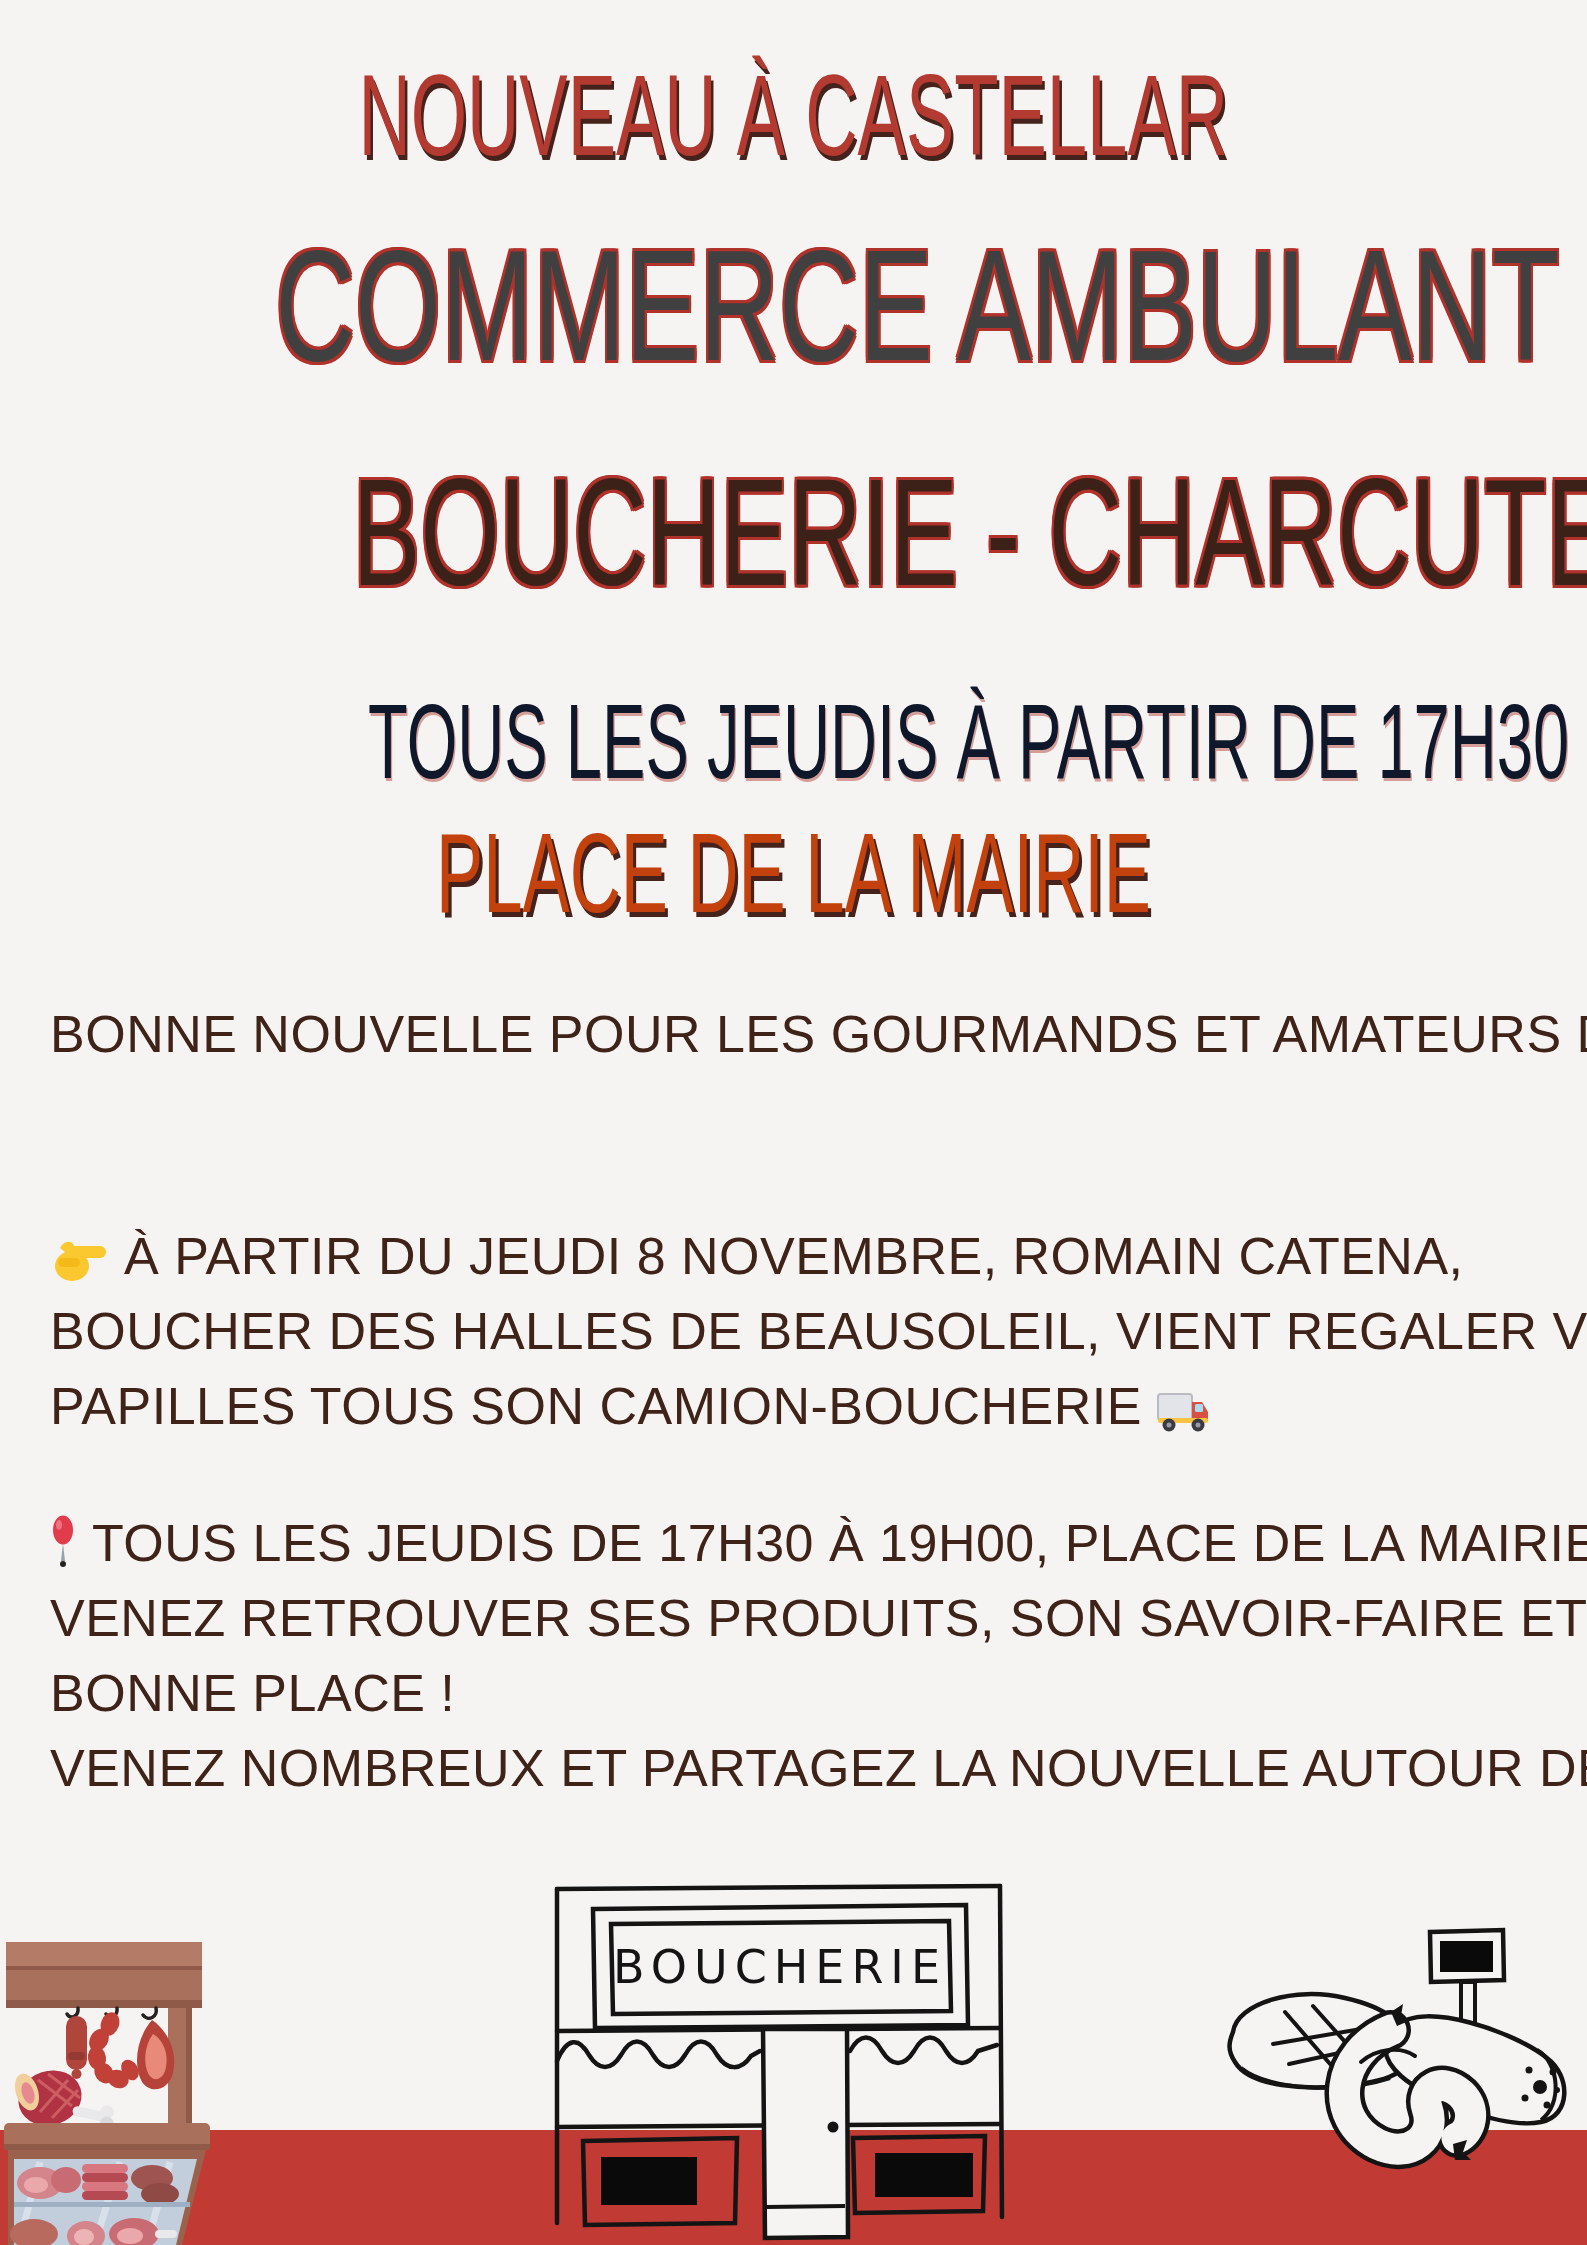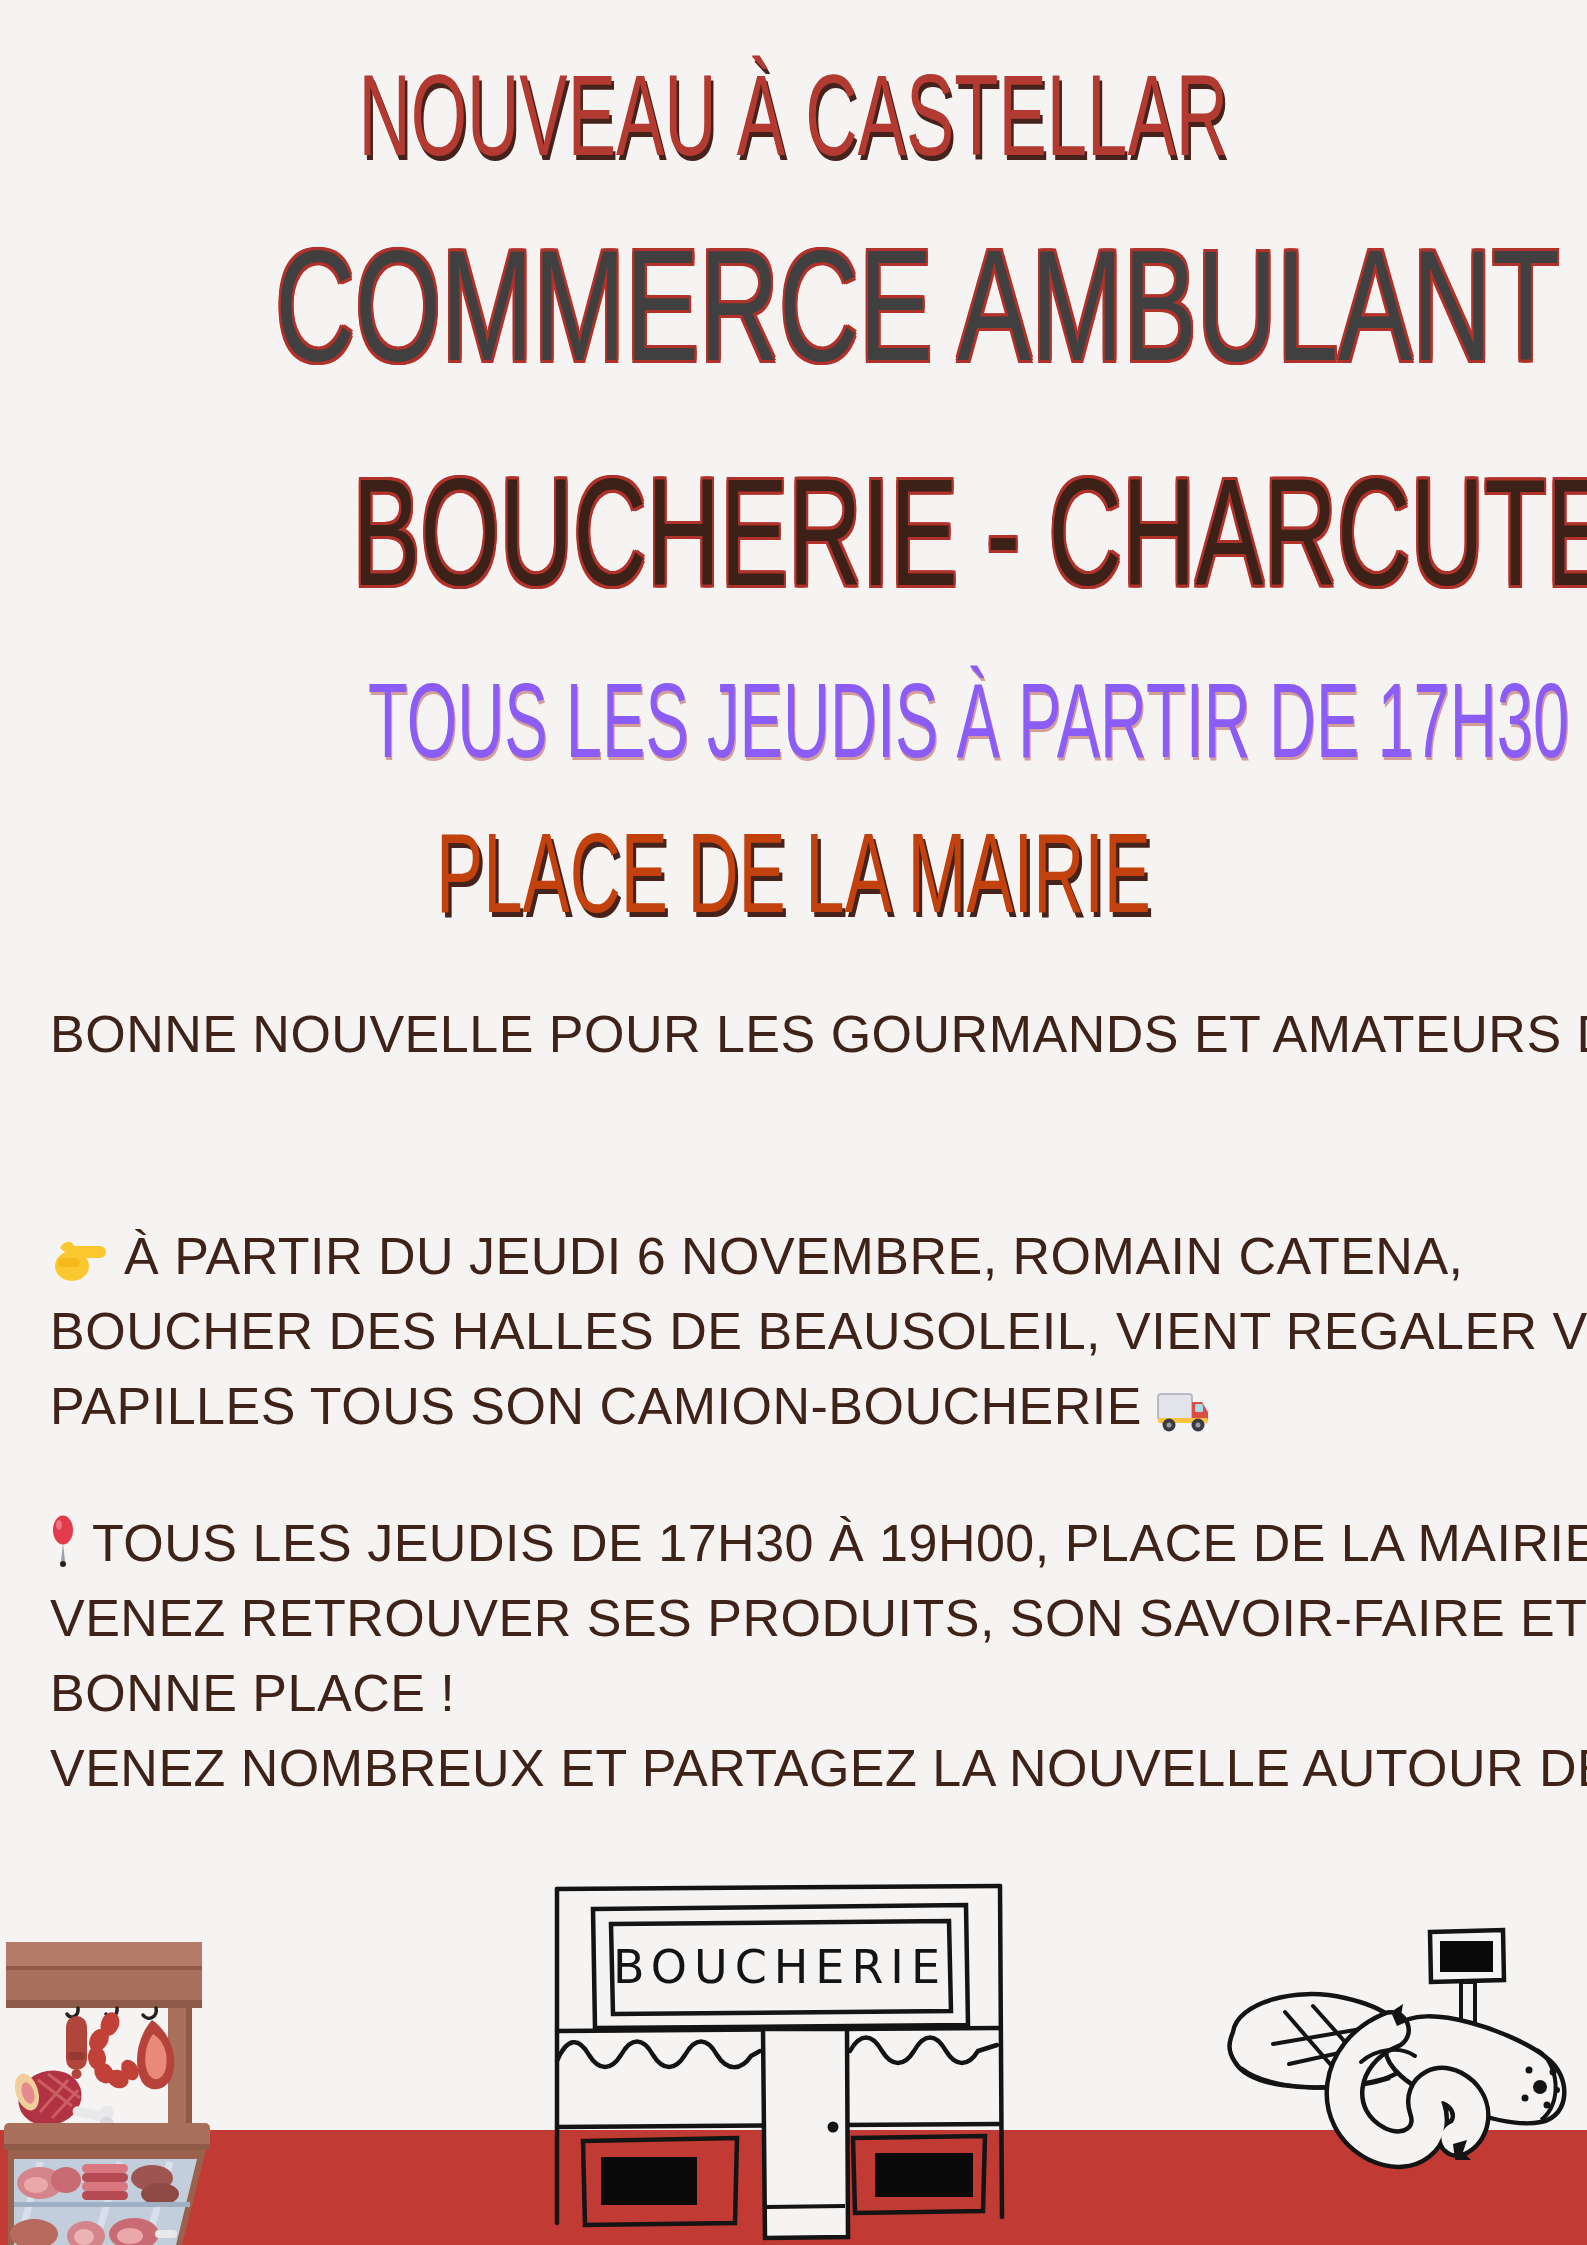--- a/index.html
+++ b/index.html
@@ -17,21 +17,21 @@
   .sx70{transform:scaleX(.70);}
   .h1{top:58px;font-size:115px;color:#b23a31;text-shadow:4px 5px 0 #45221b;}
   .h2{top:226px;font-size:158px;color:#404040;
       text-shadow:-3px -3px 0 #b0322a,0 -3px 0 #b0322a,3px -3px 0 #b0322a,
                   -3px 0 0 #b0322a,3px 0 0 #b0322a,
                   -3px 3px 0 #b0322a,0 3px 0 #b0322a,3px 3px 0 #b0322a;}
   .h3{top:456px;font-size:152px;color:#3c2118;
       text-shadow:-3px -3px 0 #b0322a,0 -3px 0 #b0322a,3px -3px 0 #b0322a,
                   -3px 0 0 #b0322a,3px 0 0 #b0322a,
                   -3px 3px 0 #b0322a,0 3px 0 #b0322a,3px 3px 0 #b0322a;}
-  .h4{top:668px;font-size:105px;color:#8b5cf6;text-shadow:2px 3px 0 rgba(176,50,42,.45);}
+  .h4{top:689px;font-size:105px;color:#0f172a;text-shadow:2px 3px 0 rgba(176,50,42,.45);}
   .h5{top:816px;font-size:114px;color:#c2410c;text-shadow:5px 5px 0 #45221b;}
 
   
   .para{position:absolute;left:50px;width:1500px;color:#3f2318;
         font-size:52px;line-height:75px;letter-spacing:.5px;}
   .p1{top:997px;}
   .p2{top:1219px;}
   .p3{top:1506px;}
   .bline{white-space:nowrap;}
   .em{display:inline-block;vertical-align:-10px;}
@@ -225,21 +225,21 @@
 
   <div class="para p2">
     <div class="bline">
       <span class="em gap-r">
         <svg width="58" height="50" viewBox="0 0 58 50">
           <ellipse cx="22" cy="32" rx="17" ry="15" fill="#fbc82f"></ellipse>
           <rect x="16" y="12" width="40" height="12" rx="6" fill="#fbc82f"></rect>
           <rect x="8" y="24" width="22" height="9" rx="4.5" fill="#f5b91c"></rect>
           <path d="M10 14 C14 6 22 6 24 12 L20 22 Z" fill="#fbc82f"></path>
         </svg>
-      </span><span>À PARTIR DU JEUDI 6 NOVEMBRE, ROMAIN CATENA,</span>
+      </span><span>À PARTIR DU JEUDI 8 NOVEMBRE, ROMAIN CATENA,</span>
     </div>
     <div class="bline">BOUCHER DES HALLES DE BEAUSOLEIL, VIENT REGALER VOS</div>
     <div class="bline">
       <span>PAPILLES TOUS SON CAMION-BOUCHERIE</span><span class="em gap-l">
         <svg width="56" height="46" viewBox="0 0 56 46">
           <rect x="2" y="6" width="34" height="26" rx="3" fill="#e3e4ea" stroke="#b9bac2" stroke-width="2"></rect>
           <path d="M36 14 L46 14 L52 24 L52 32 L36 32 Z" fill="#d94f43"></path>
           <rect x="39" y="16" width="8" height="8" rx="1.5" fill="#aadcf0"></rect>
           <rect x="2" y="30" width="50" height="5" rx="2" fill="#f9c440"></rect>
           <circle cx="13" cy="37" r="6.5" fill="#3a3a42"></circle>

